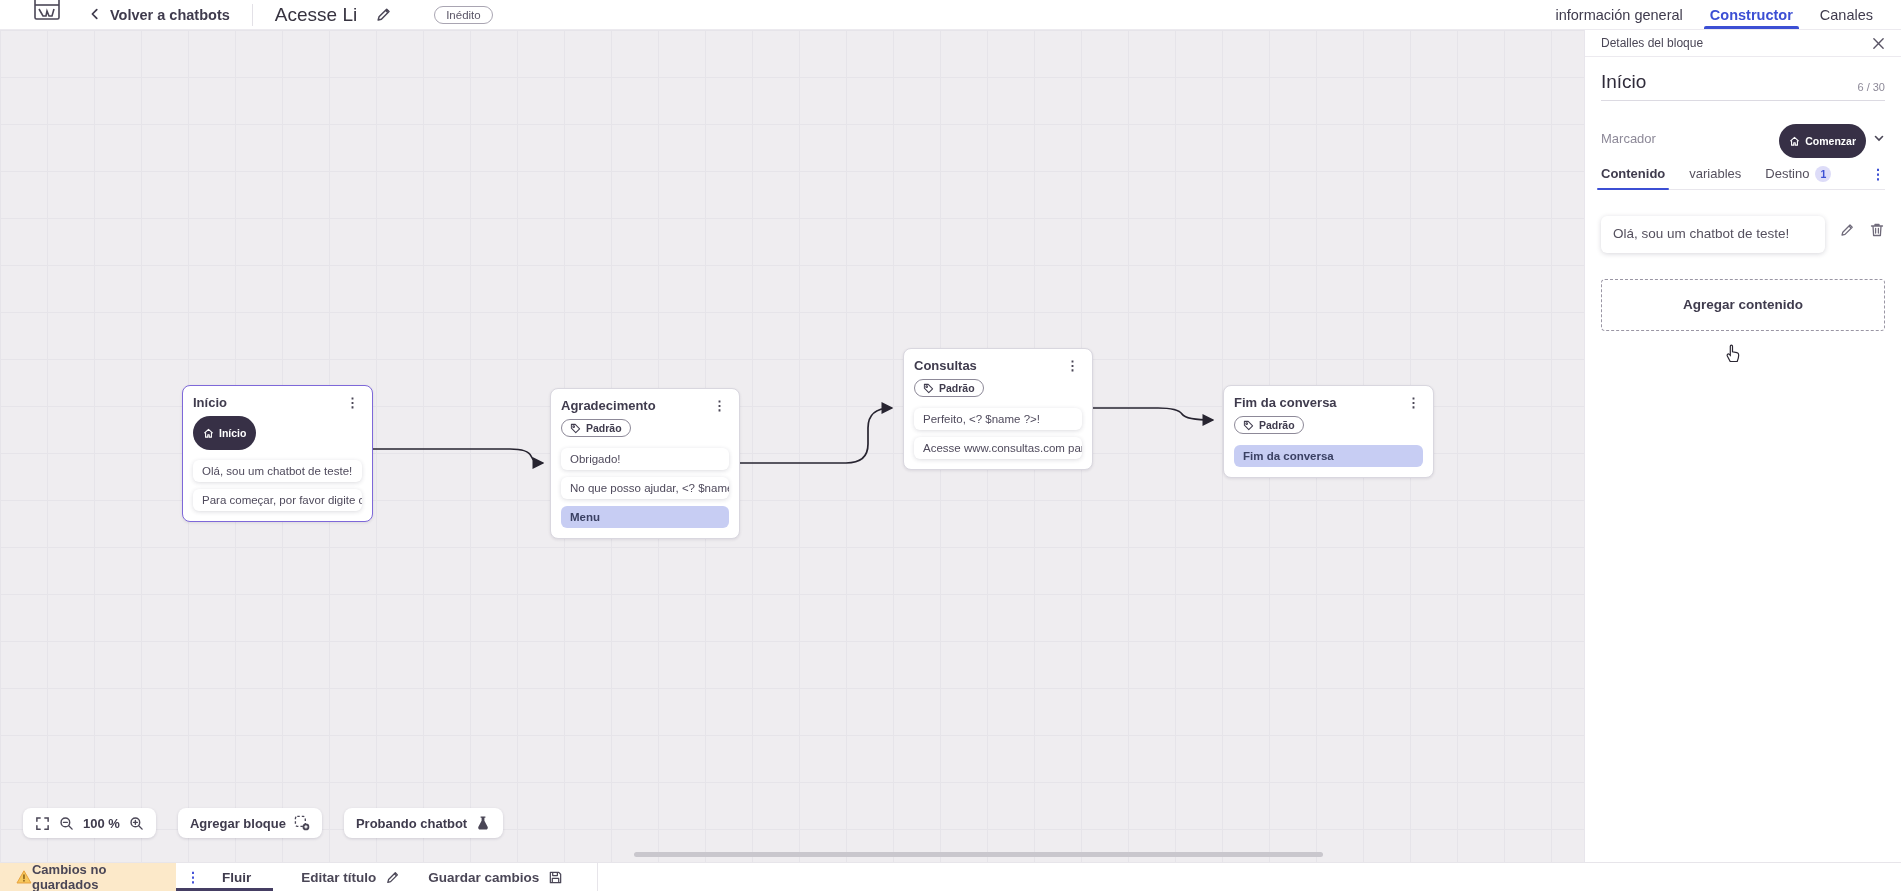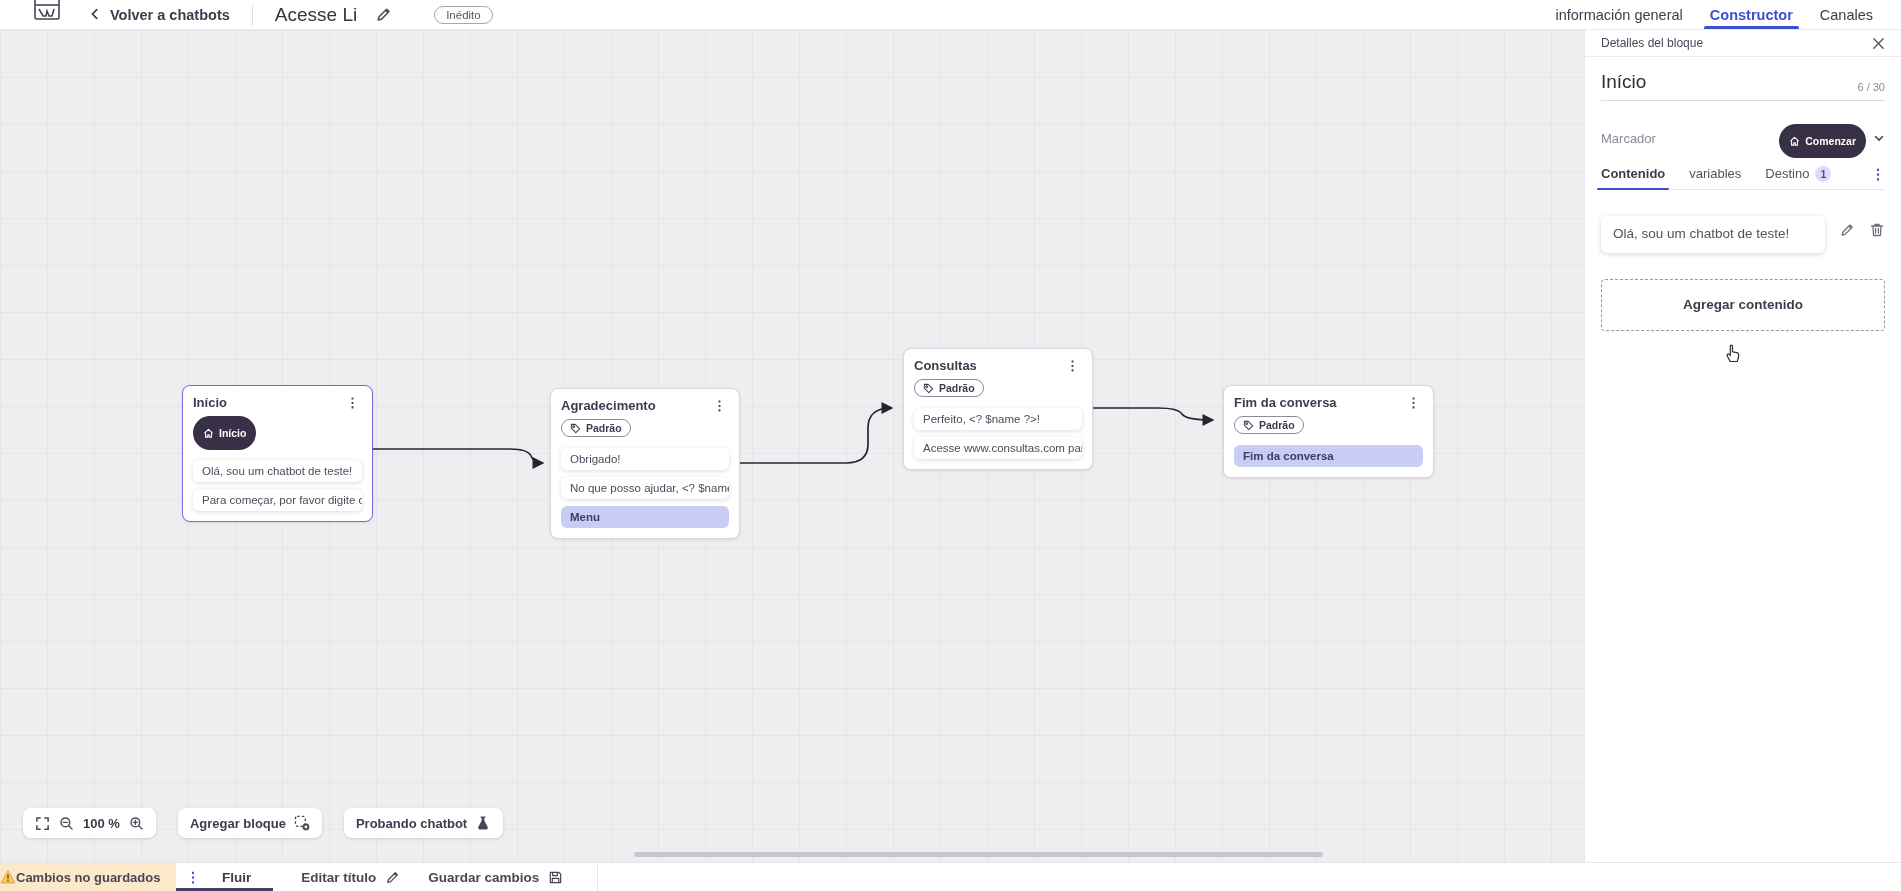--- a/index.html
+++ b/index.html
@@ -101,21 +101,21 @@
   .row-icon { width:16px; height:16px; color:#6f6a7a; margin-top:6px; cursor:pointer; flex:0 0 auto; }
   .row-icon svg { width:100%; height:100%; }
   .add-content { margin-top:26px; height:52px; border:1.5px dashed #9a96a4; border-radius:4px;
                  display:flex; align-items:center; justify-content:center; font-size:13.5px;
                  font-weight:700; color:#3f3b4d; cursor:pointer; }
 
   
   .bottombar { position:absolute; left:0; top:862px; width:1901px; height:29px; background:#fff;
                border-top:1px solid #e7e5ea; display:flex; align-items:stretch; z-index:30; }
   .warn { width:176px; background:#fce9c9; display:flex; align-items:center; 
-          font-size:13px; font-weight:700; color:#4a4656; }
+          padding-left:16px; font-size:13px; font-weight:700; color:#4a4656; }
   .warn svg { width:16px; height:16px; }
   .flow-tab { position:relative; display:flex; align-items:center; gap:22px; padding:0 22px 0 10px; }
   .flow-tab::after { content:""; position:absolute; left:0; right:0; bottom:0; height:3px;
                      background:#453e63; }
   .bb-dots { color:#4653d8; font-size:14px; font-weight:700; cursor:pointer; }
   .bb-label { font-size:13.5px; font-weight:700; color:#3f3b4d; cursor:pointer; }
   .bb-item { display:flex; align-items:center; gap:9px; margin-left:28px; font-size:13.5px;
              font-weight:700; color:#4a4656; cursor:pointer; }
   .bb-item .icon-btn { width:15px; height:15px; }
   .bb-divider { width:1px; background:#e7e5ea; margin-left:34px; }

